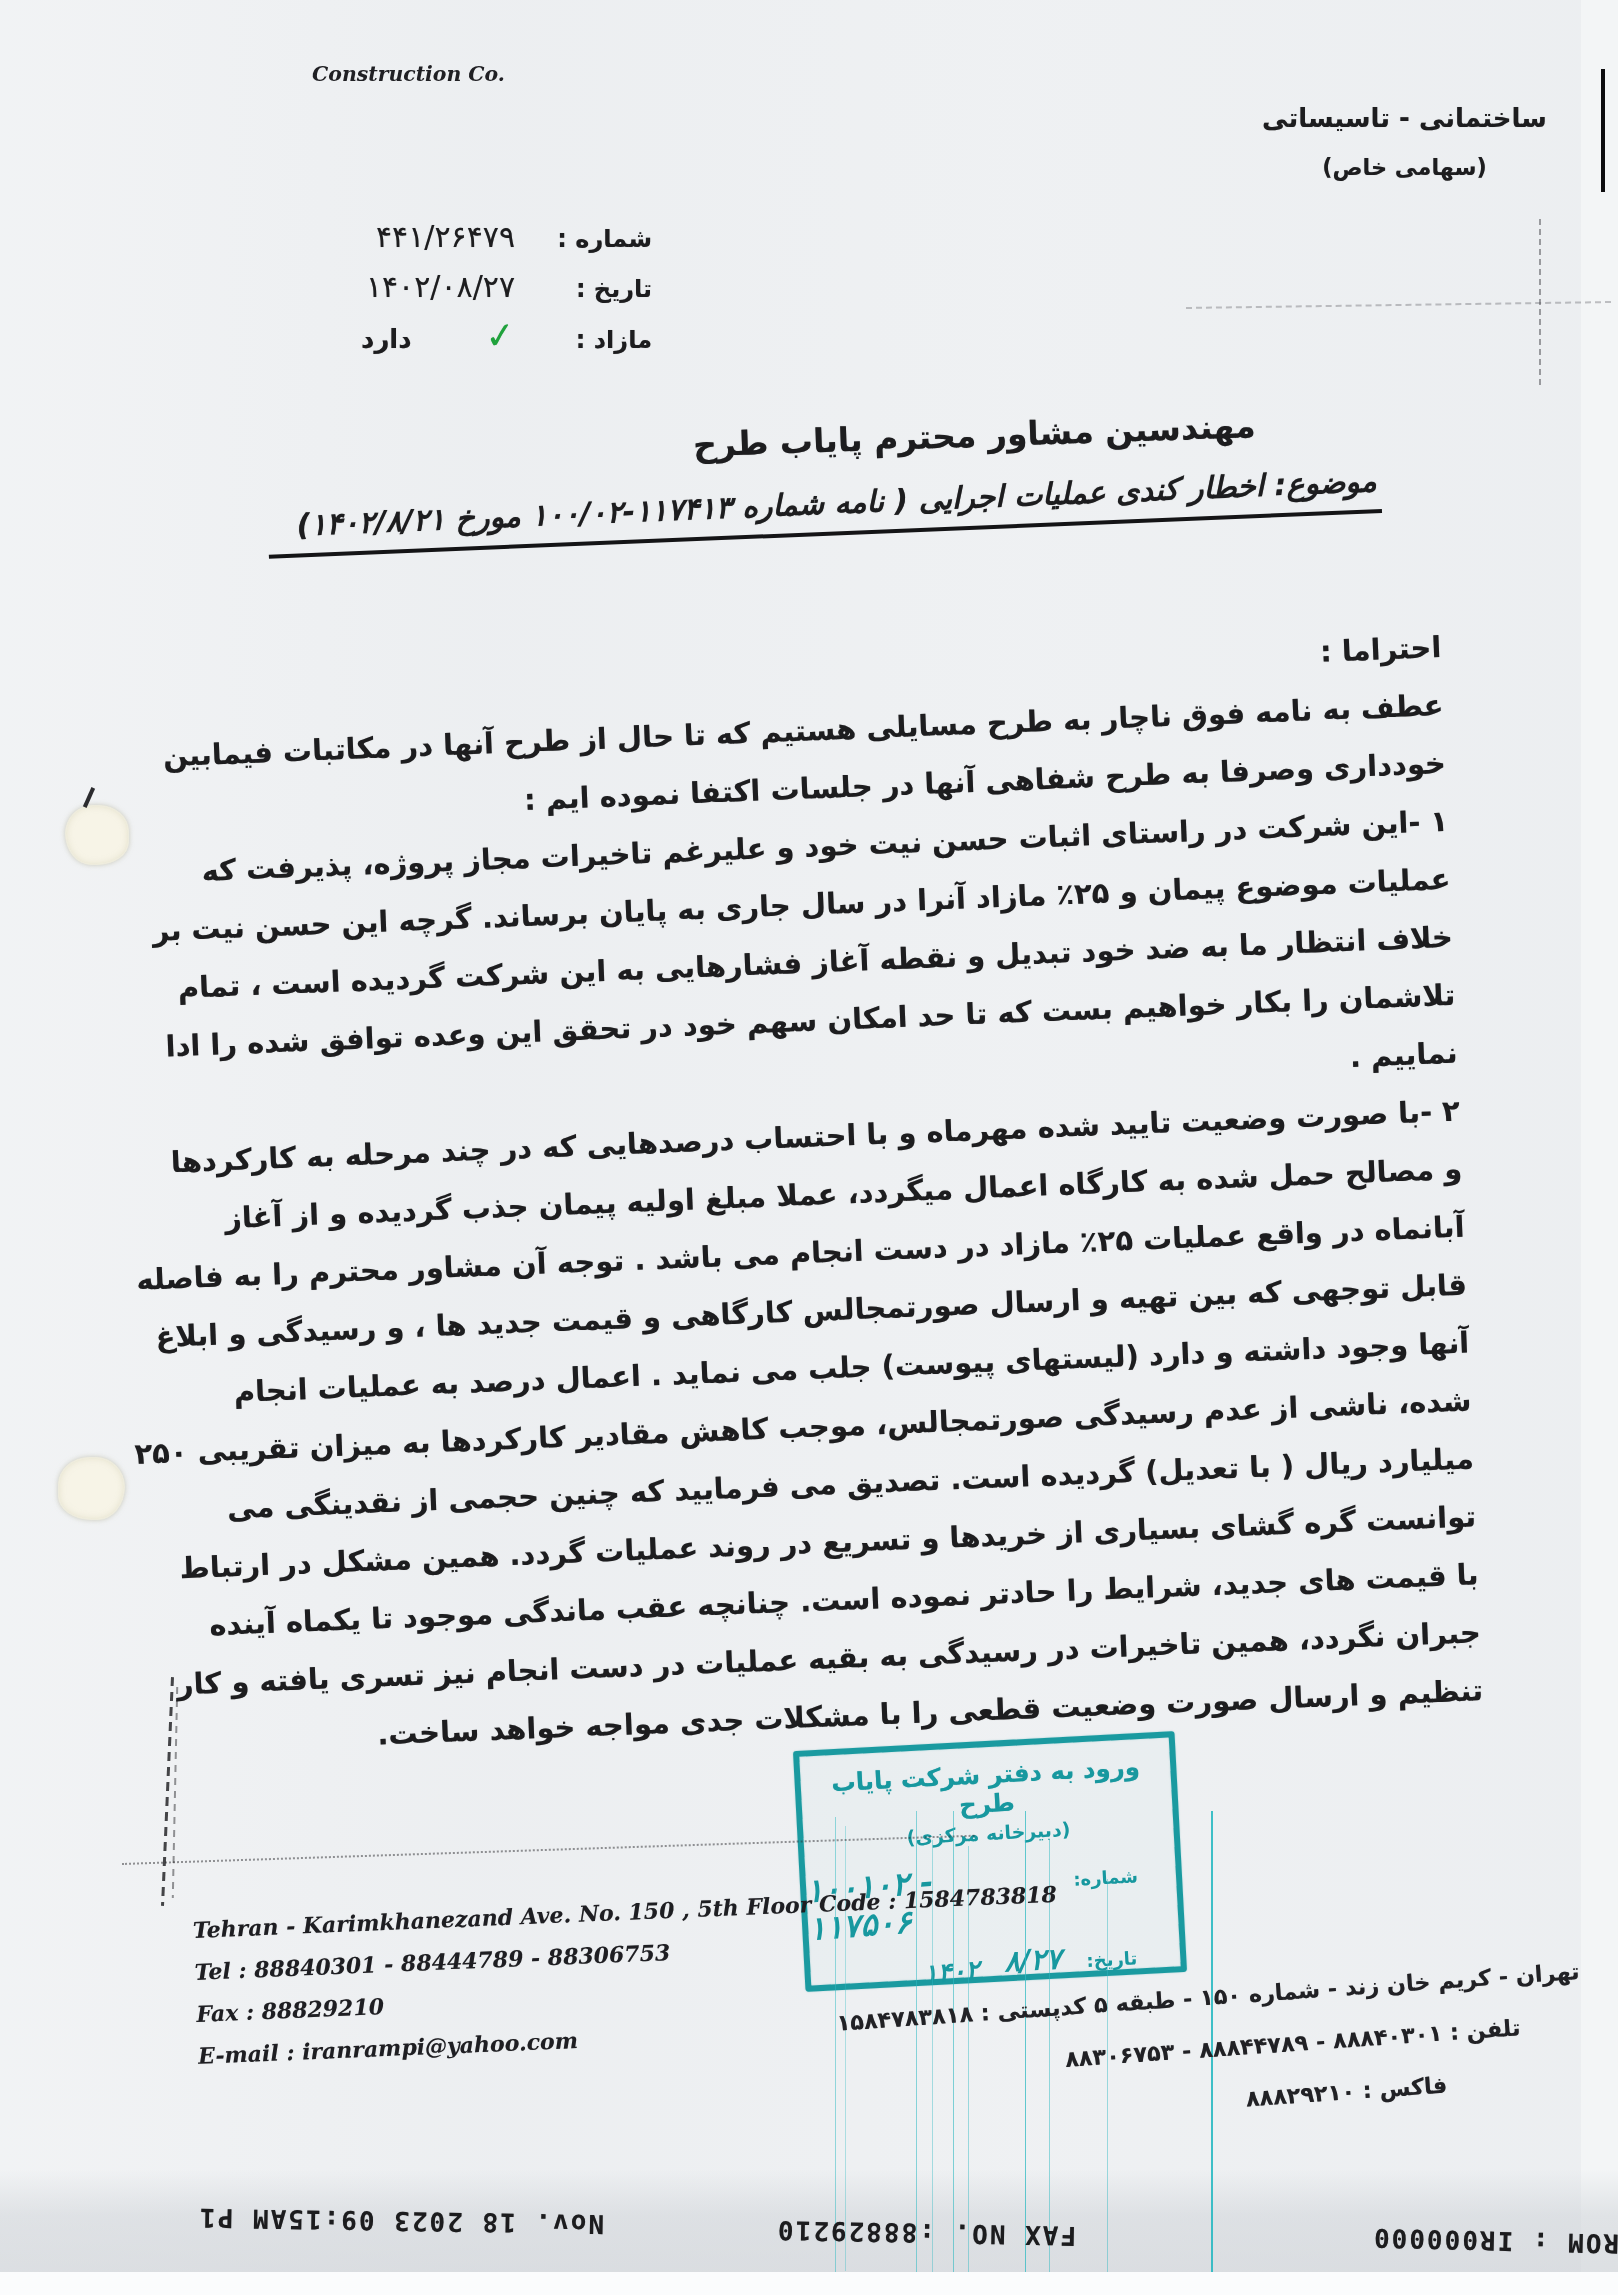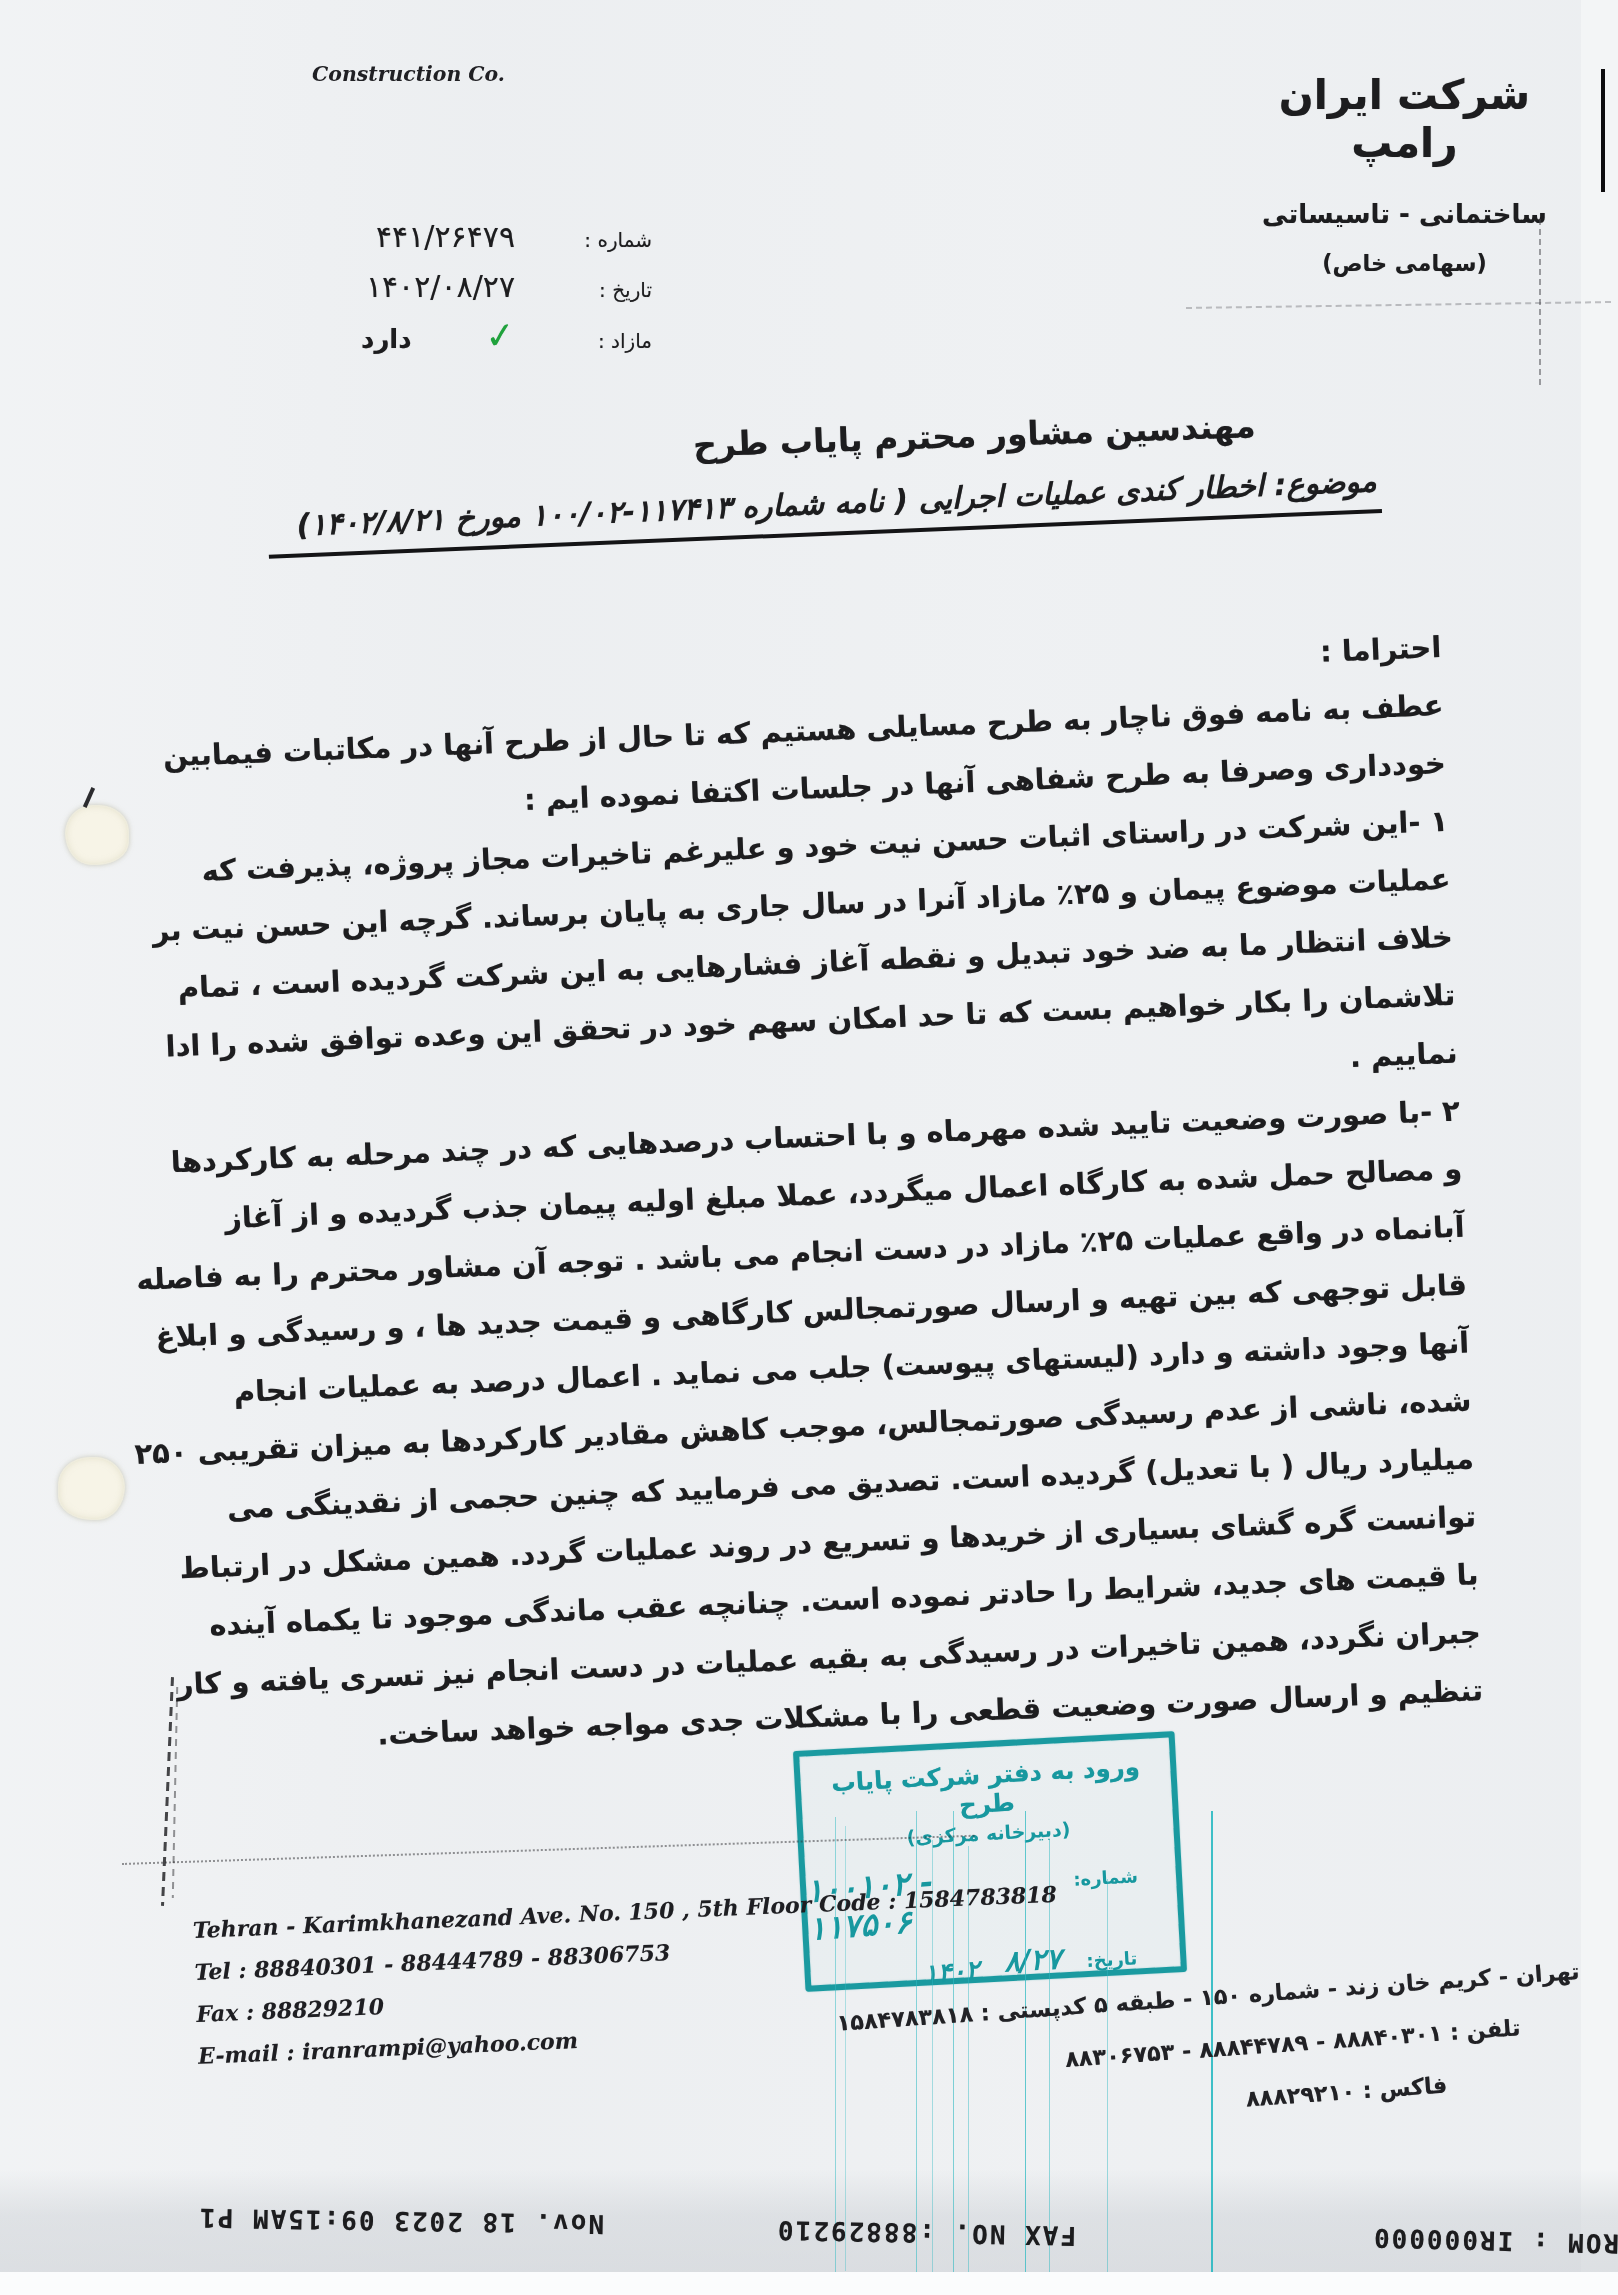--- a/index.html
+++ b/index.html
@@ -20,21 +20,21 @@
   .logo-subtitle{font-family:"DejaVu Serif",serif;font-style:italic;font-weight:700;font-size:20.4px;margin-top:22.4px;color:#202024;}
   .co-fa{right:40px;top:71px;width:349px;text-align:center;direction:rtl;}
   .co-name{font-size:41px;font-weight:700;text-shadow:0 0 0.7px rgba(0,0,0,.45);}
   .co-field{font-size:26px;font-weight:700;margin-top:32px;text-shadow:0 0 0.7px rgba(0,0,0,.4);}
   .co-type{font-size:22.4px;font-weight:700;margin-top:21px;text-shadow:0 0 0.7px rgba(0,0,0,.4);}
   .dotted-print{left:1186px;top:304px;width:425px;height:0;border-top:2px dashed rgba(90,90,95,.35);transform:rotate(-.8deg);}
   .fold-dash{left:1539px;top:219px;width:0;height:166px;border-left:2px dashed rgba(70,70,75,.5);}
   .edge-line{left:1601px;top:69px;width:4px;height:123px;background:#0d0d0f;}
   
   .ref-row{display:flex;direction:rtl;align-items:baseline;gap:38px;}
-  .ref-label{font-size:20px;font-weight:400;width:99px;text-shadow:0 0 0.7px rgba(0,0,0,.4);}
+  .ref-label{font-size:24px;font-weight:700;width:99px;text-shadow:0 0 0.7px rgba(0,0,0,.4);}
   .ref-value{font-size:30px;font-weight:400;letter-spacing:2.6px;text-shadow:0 0 0.7px rgba(0,0,0,.45);}
   .row-number{right:967px;top:219px;}
   .row-date{right:967px;top:269px;}
   .row-attach{right:967px;top:315px;}
   .check-icon{color:#1fa23c;font-size:36px;font-weight:900;transform:rotate(-6deg);margin-left:9.2px;text-shadow:0 0 0.7px rgba(20,140,50,.6);}
   .attach-value{font-size:26px;font-weight:700;margin-right:26px;}
   
   .recipient{right:364px;top:406px;direction:rtl;font-size:33px;font-weight:800;transform:rotate(-2deg);transform-origin:top right;text-shadow:0 0 0.7px rgba(0,0,0,.5);}
   .subject{right:239px;top:463px;direction:rtl;font-size:30px;font-weight:800;font-style:italic;transform:rotate(-2.35deg);transform-origin:top right;border-bottom:4.6px solid #141416;padding:0 4px 10.5px 29px;text-shadow:0 0 0.7px rgba(0,0,0,.5);}
   
@@ -85,21 +85,20 @@
 
   <div class="abs right-light"></div>
   <div class="abs band-gray"></div>
   <div class="abs band-white"></div>
 
   <div class="abs logo-en">
     <div class="logo-subtitle">Construction Co.</div>
   </div>
 
   <div class="abs co-fa">
-    <div class="co-name">شرکت ایران رامپ</div>
     <div class="co-field">ساختمانی - تاسیساتی</div>
     <div class="co-type">(سهامی خاص)</div>
   </div>
   <div class="abs dotted-print"></div>
   <div class="abs fold-dash"></div>
   <div class="abs edge-line"></div>
 
   <div class="abs ref-row row-number">
     <span class="ref-label">شماره :</span>
     <span class="ref-value">۴۴۱/۲۶۴۷۹</span>

